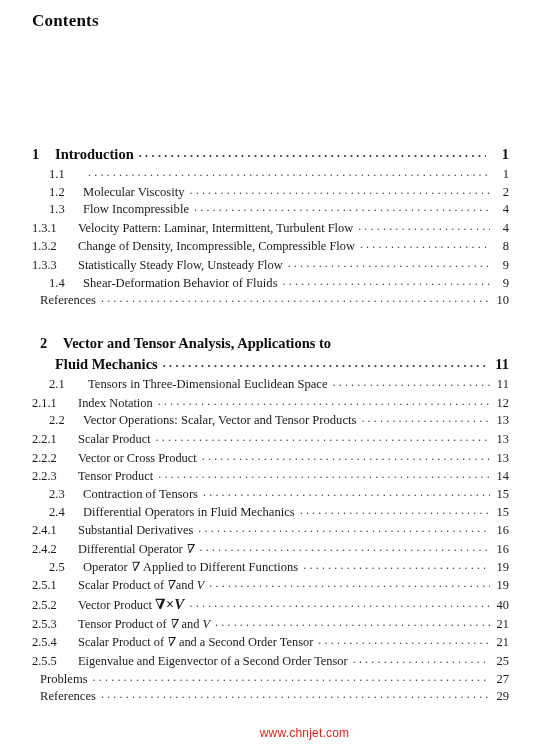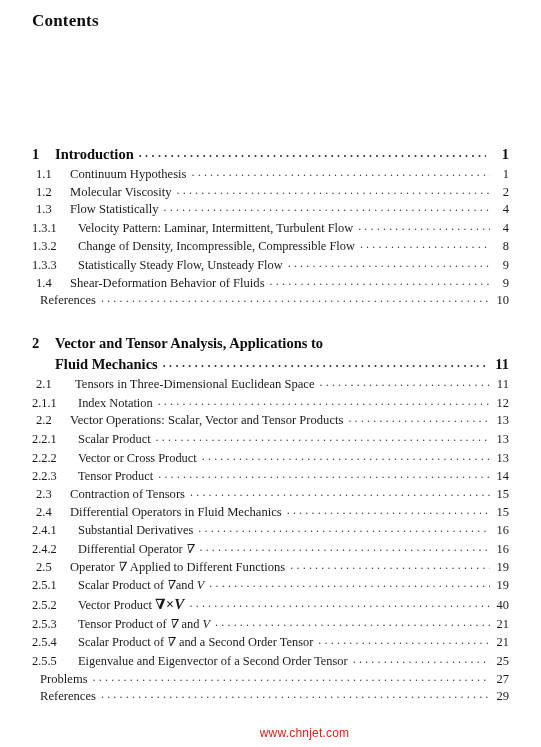--- a/index.html
+++ b/index.html
@@ -105,37 +105,37 @@
     top: -2px;
   }
   .row.chapter .pg { min-width: 20px; }
 
   
   .chapter-line1 {
     font-size: 14.5px;
     font-weight: bold;
     line-height: 21px;
     color: #0d0d0d;
-    padding-left: 32px;
+    padding-left: 40px;
     white-space: nowrap;
   }
   .chapter-line1 .num {
     display: inline-block;
     width: 23px;
   }
   .row.chapter.cont {
     padding-left: 55px;
   }
   .row.chapter.cont .num { width: 0; }
 
   
   .row.section {
     font-size: 12.6px;
     line-height: 17.6px;
-    padding-left: 36px;
+    padding-left: 49px;
     justify-content: space-between;
   }
   .row.section .num { width: 34px; }
   .row.section.wide .num { width: 39px; }
 
   
   .row.subsection {
     font-size: 12.4px;
     line-height: 18.7px;
     padding-left: 32px;
@@ -200,35 +200,34 @@
 
       <div class="row chapter">
         <span class="num">1</span>
         <span class="label">Introduction</span>
         <span class="leader"></span>
         <span class="pg">1</span>
       </div>
 
       <div class="row section">
         <span class="num">1.1</span>
-        <span class="label">Continuum Hypothesis</span>
         <span class="leader"></span>
         <span class="pg">1</span>
       </div>
 
       <div class="row section">
         <span class="num">1.2</span>
         <span class="label">Molecular Viscosity</span>
         <span class="leader"></span>
         <span class="pg">2</span>
       </div>
 
       <div class="row section">
         <span class="num">1.3</span>
-        <span class="label">Flow Statistically</span>
+        <span class="label">Flow Incompressible</span>
         <span class="leader"></span>
         <span class="pg">4</span>
       </div>
 
       <div class="row subsection">
         <span class="num">1.3.1</span>
         <span class="label">Velocity Pattern: Laminar, Intermittent, Turbulent Flow</span>
         <span class="leader"></span>
         <span class="pg">4</span>
       </div>

